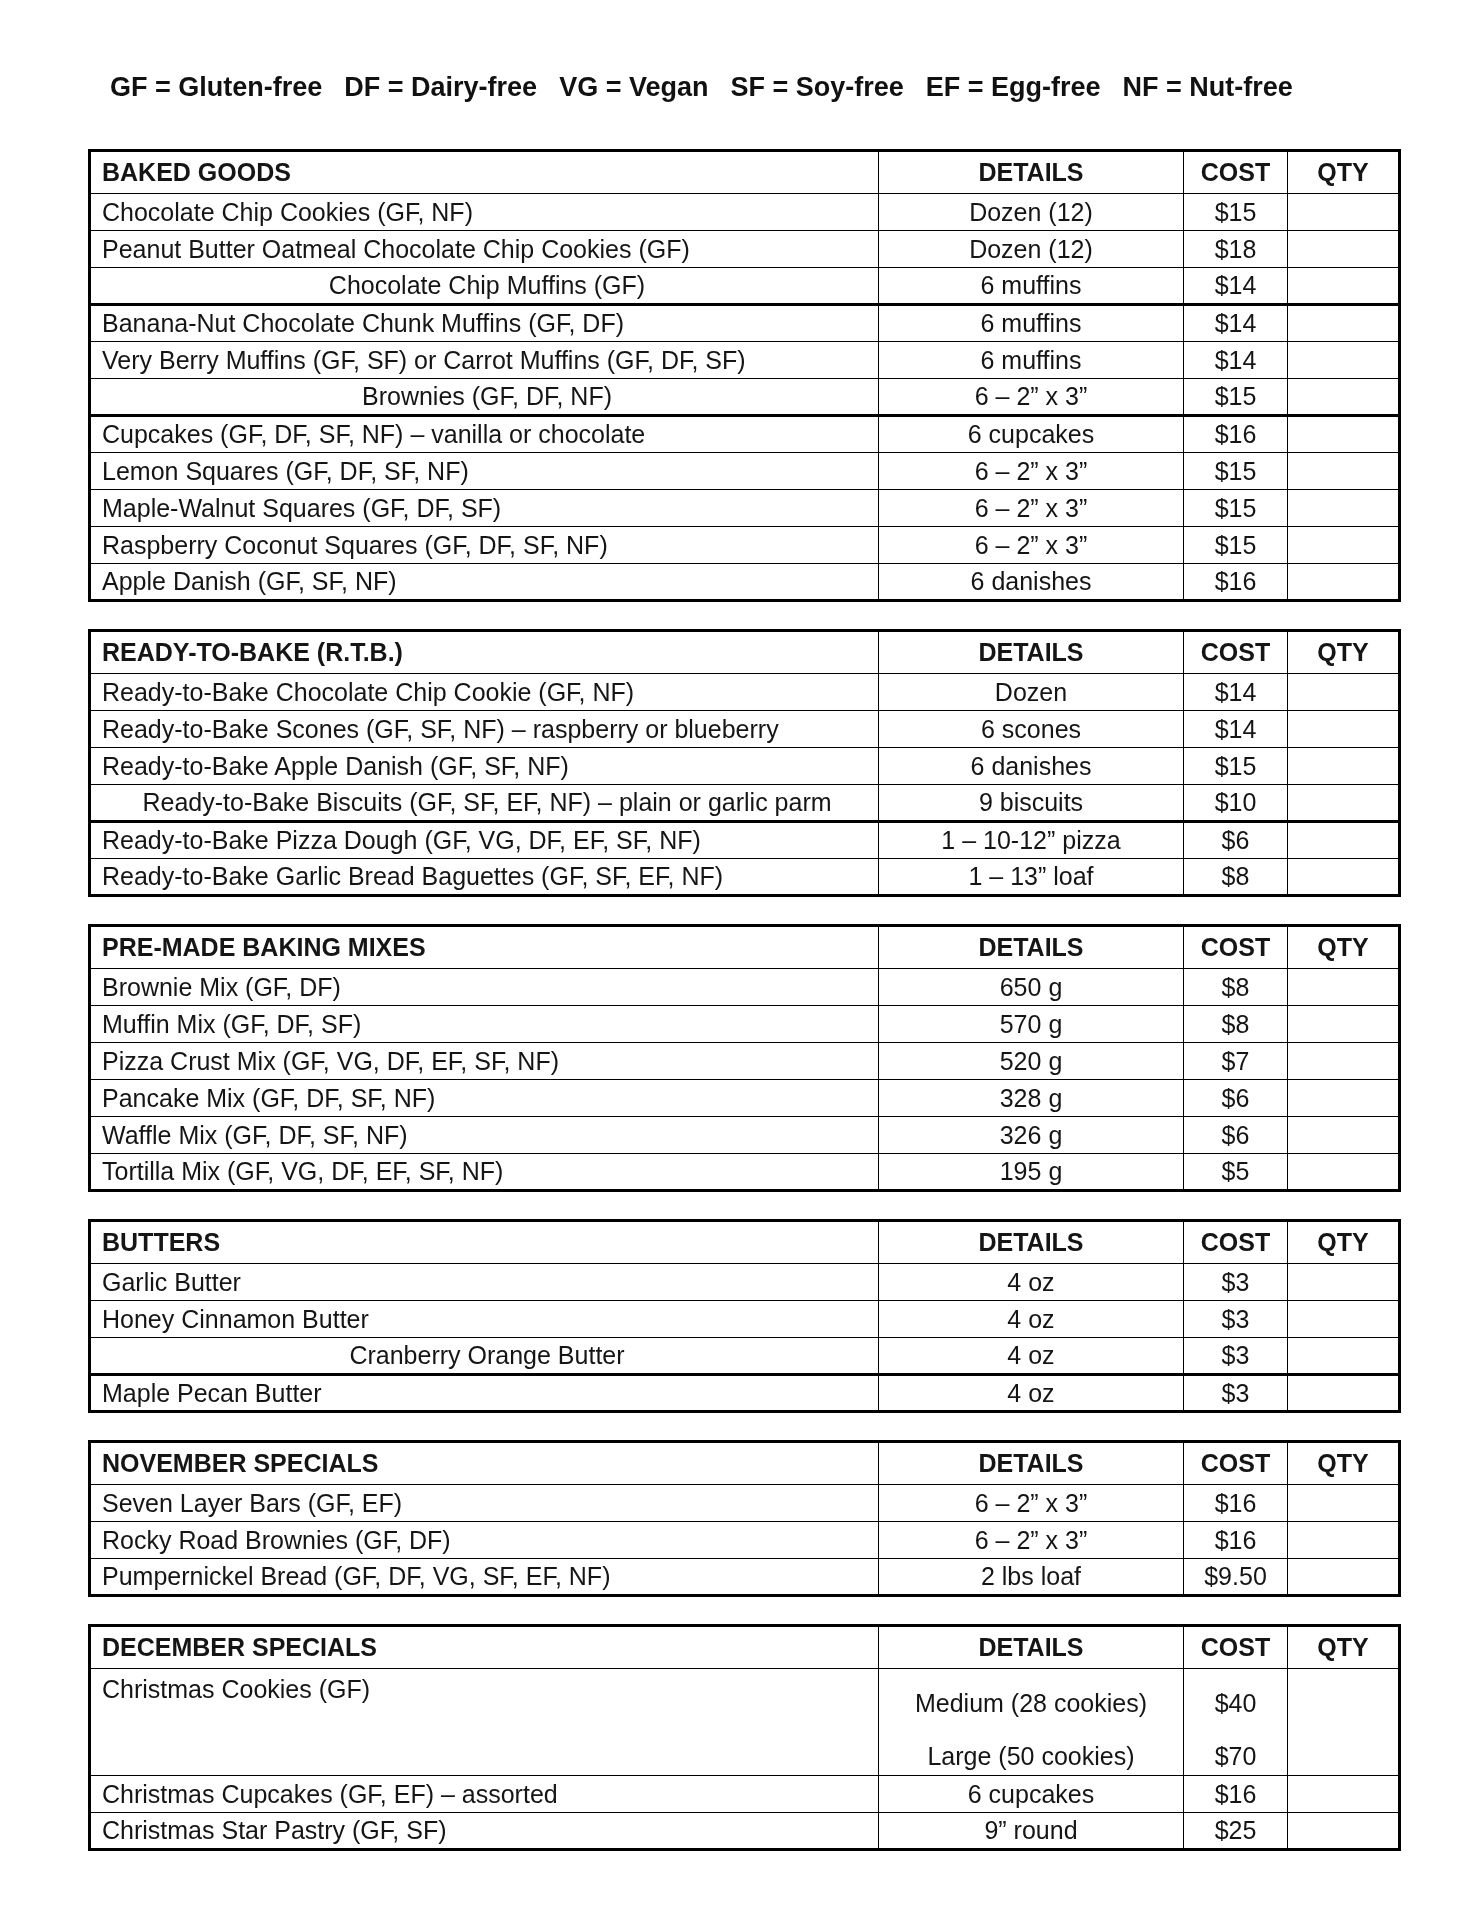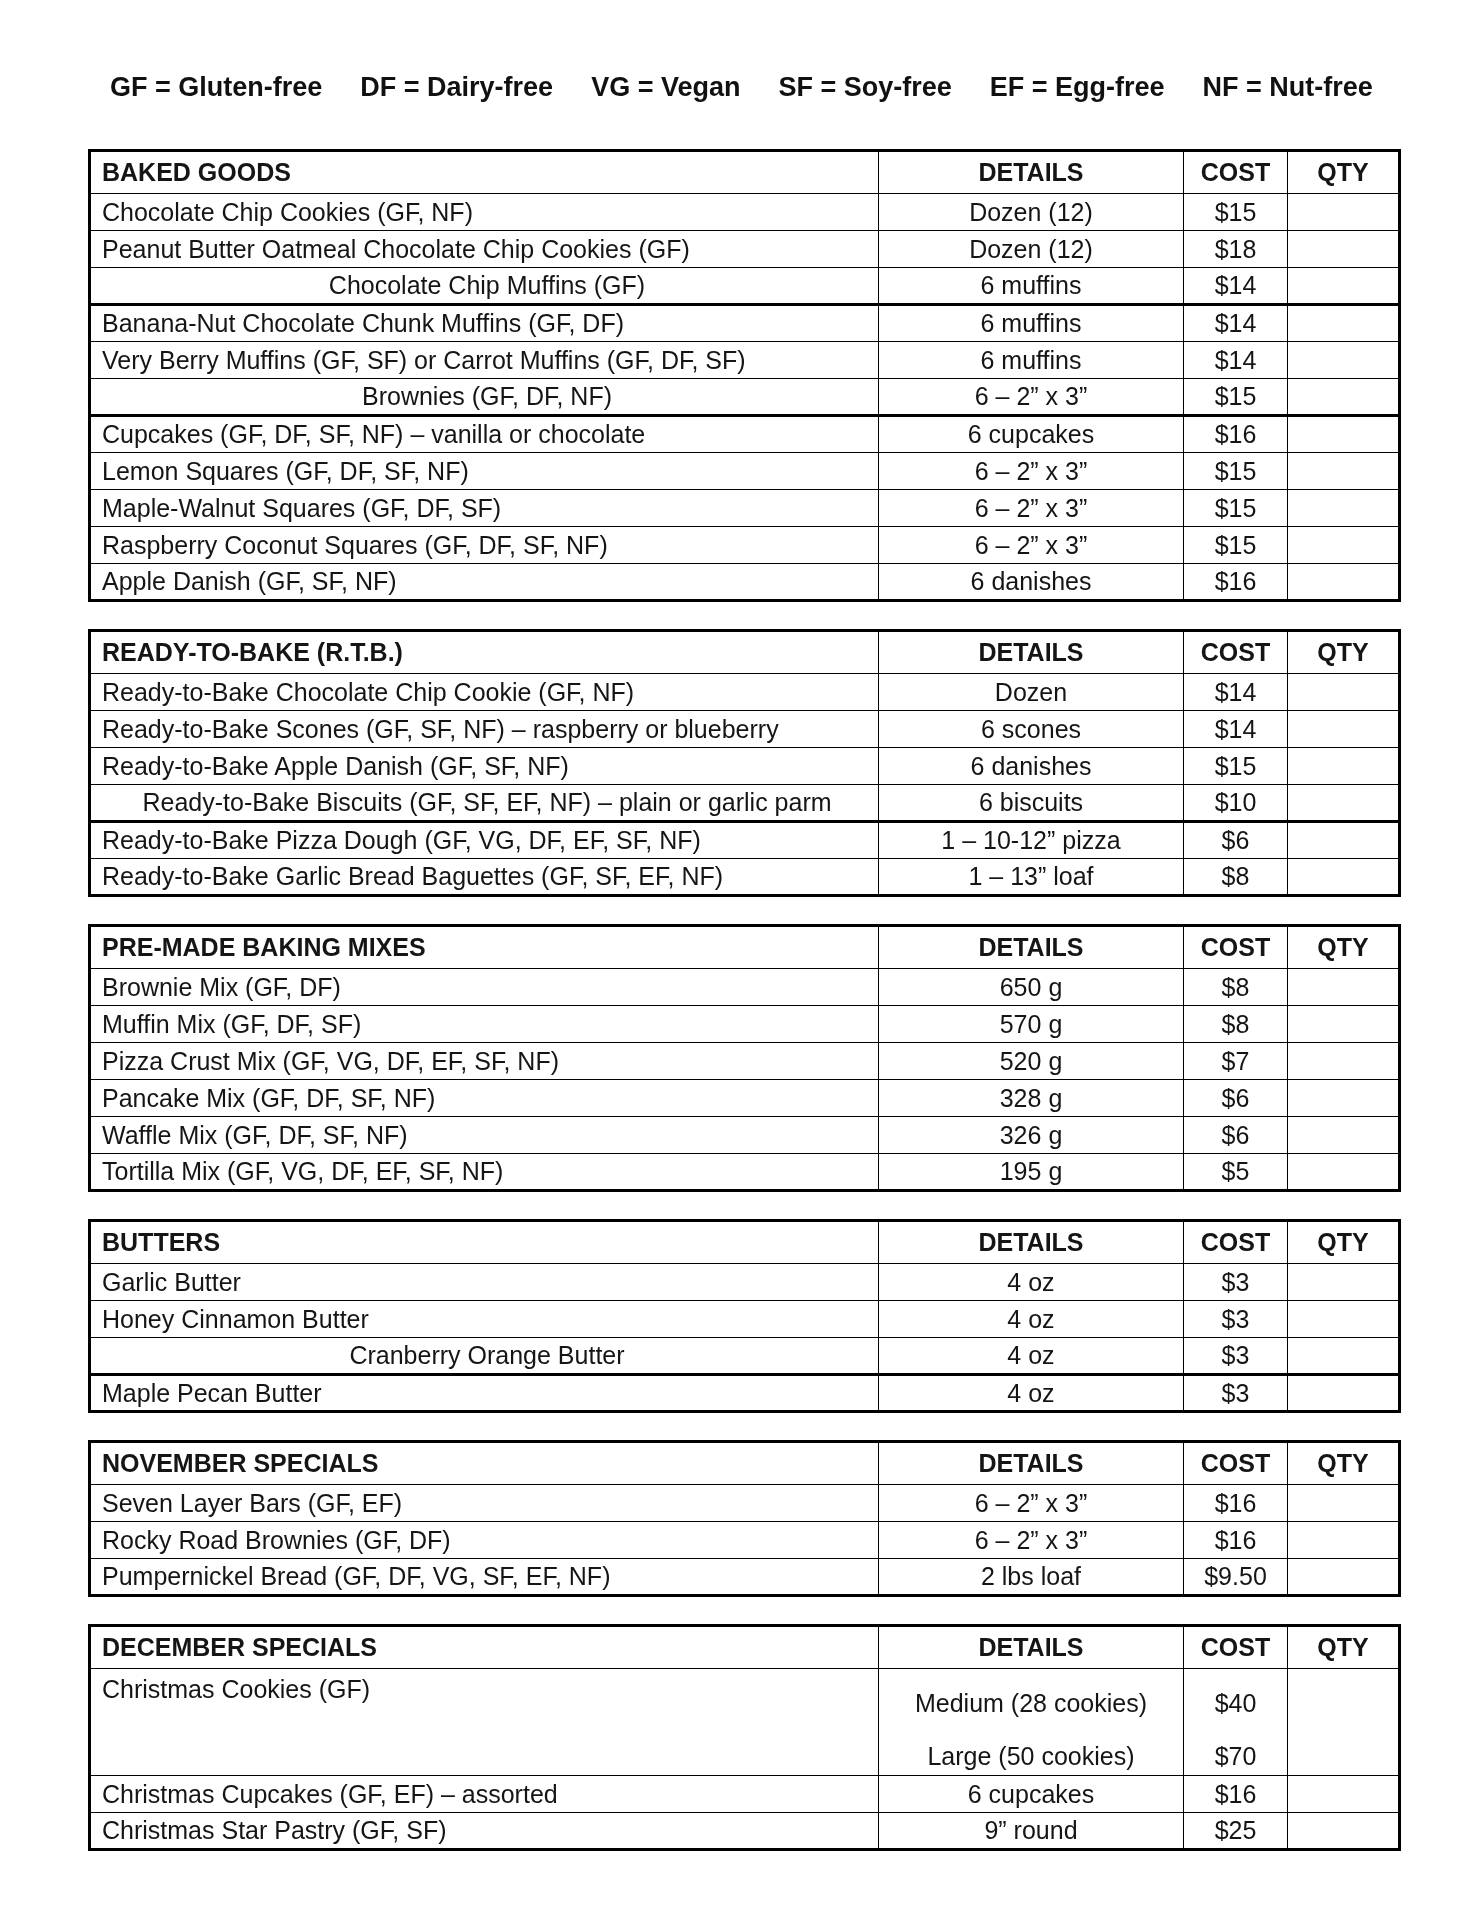--- a/index.html
+++ b/index.html
@@ -12,21 +12,21 @@
     color: #151515;
   }
   .page {
     position: relative;
     width: 1484px;
     height: 1920px;
     overflow: hidden;
   }
   .legend {
     display: flex;
-    gap: 38px;
+    gap: 22px;
     margin: 72px 0 0 110px;
     font-weight: 700;
     font-size: 27px;
     white-space: nowrap;
     color: #111;
   }
   #tables > table:first-child { margin-top: 46px; }
   table.menu-table {
     border-collapse: collapse;
     table-layout: fixed;
@@ -203,21 +203,21 @@
 
   <tr>
     <td class="name">Ready-to-Bake Apple Danish (GF, SF, NF)</td>
     <td class="center">6 danishes</td>
     <td class="center">$15</td>
     <td></td>
   </tr>
 
   <tr class="thick-below">
     <td class="name">Ready-to-Bake Biscuits (GF, SF, EF, NF) – plain or garlic parm</td>
-    <td class="center">6 biscuits</td>
+    <td class="center">9 biscuits</td>
     <td class="center">$10</td>
     <td></td>
   </tr>
 
   <tr>
     <td class="name">Ready-to-Bake Pizza Dough (GF, VG, DF, EF, SF, NF)</td>
     <td class="center">1 – 10-12” pizza</td>
     <td class="center">$6</td>
     <td></td>
   </tr>

